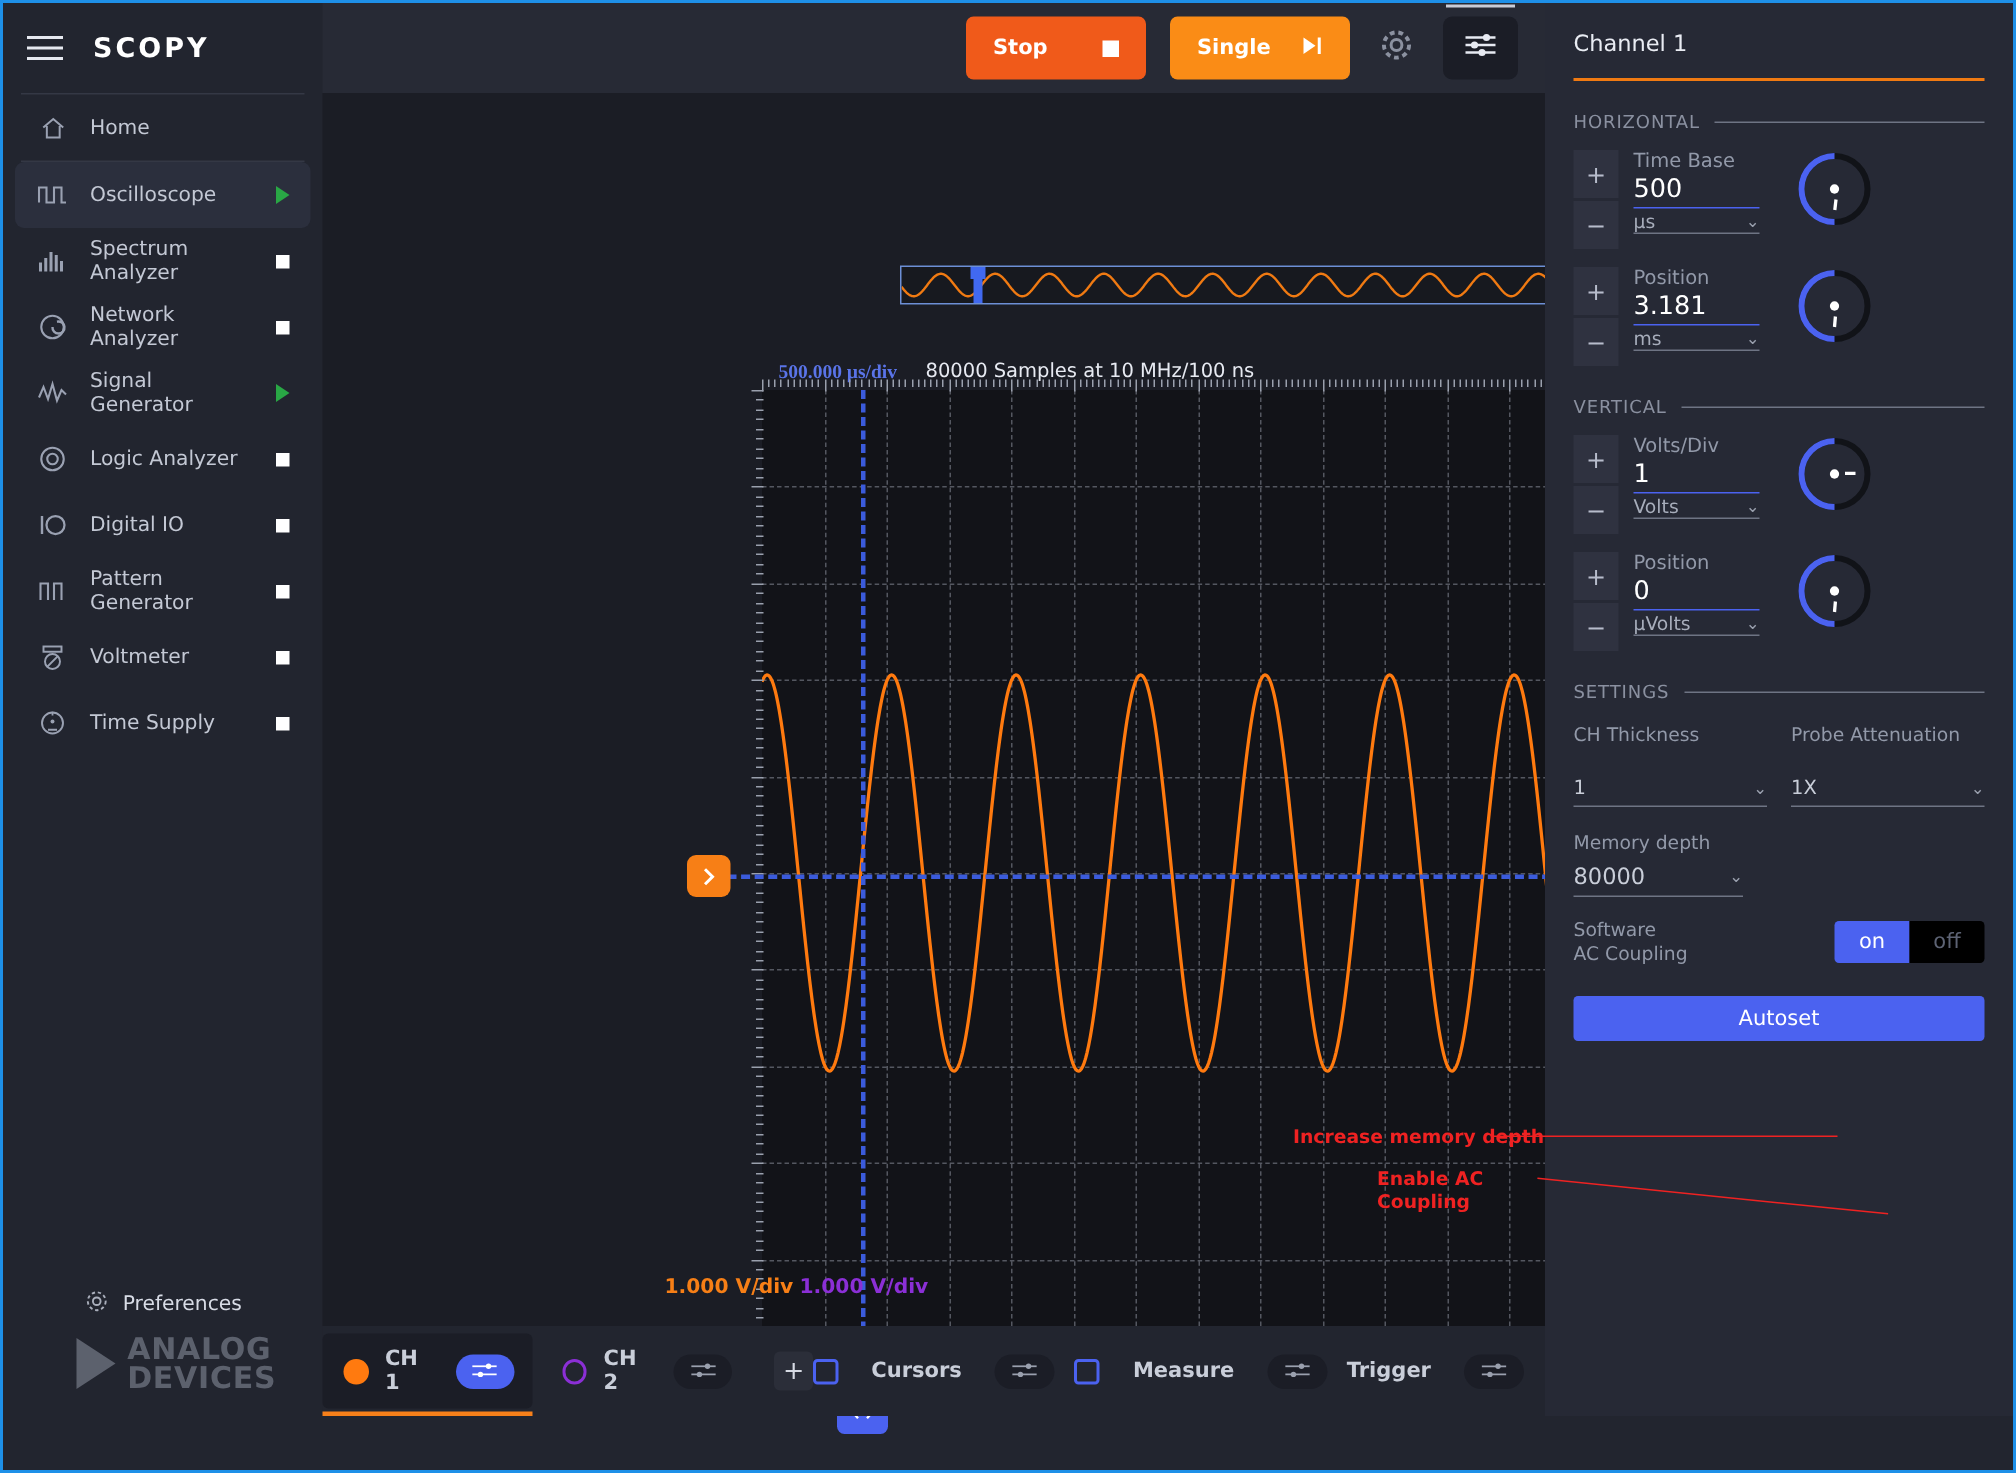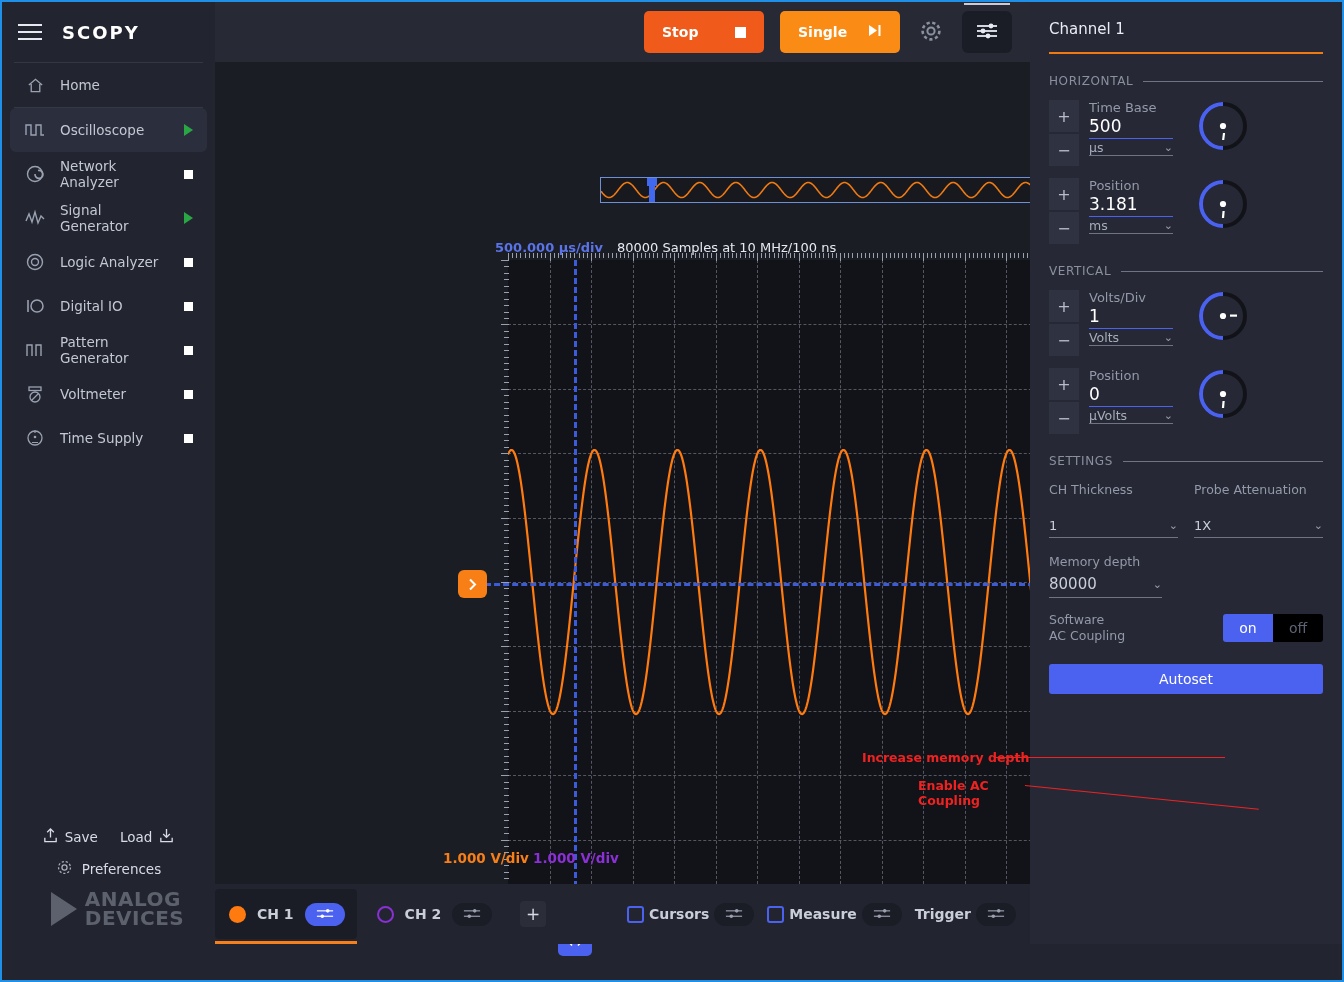--- a/index.html
+++ b/index.html
@@ -52,21 +52,21 @@
   #singlebtn { background:#fa8c16; }
   .gear-btn { width:30px; height:30px; display:flex; align-items:center; justify-content:center; }
   .panel-btn { width:50px; height:42px; background:#1b1d26; border-radius:6px; display:flex; align-items:center; justify-content:center; position:relative; }
   .panel-btn:before { content:""; position:absolute; top:-8px; left:2px; right:2px; height:2px; background:#c9ccd6; }
 
   #plotwrap { flex:1; background:#1b1d25; position:relative; }
   #overview { position:absolute; left:385px; top:115px; width:480px; height:26px; border:1px solid #6d8fd6; background:#17191f; overflow:hidden; }
   #ovmarker { position:absolute; left:48px; top:0; width:6px; height:26px; background:#4169f0; }
   #ovmarker:after{content:"";position:absolute;left:-2px;top:0;width:10px;height:8px;background:#4169f0;}
   .plot-hdr { position:absolute; top:178px; font-size:13px; }
-  #hdr-div { left:280px; color:#5a74e8; font-weight:bold; }
+  #hdr-div { left:304px; color:#5a74e8; font-weight:bold;font-family:Liberation Serif, serif; }
   #hdr-samples { left:402px; color:#e7eaf2; }
   #hdr-trig { left:898px; color:#e7eaf2; }
 
   #grid { position:absolute; left:293px; top:198px; width:664px; height:644px; background:#121318; }
   .gl-v { position:absolute; top:0; bottom:0; width:0; border-left:1px dashed #6a6e79; opacity:.75;}
   .gl-h { position:absolute; left:0; right:0; height:0; border-top:1px dashed #6a6e79; opacity:.75;}
   #wave { position:absolute; left:293px; top:198px; width:664px; height:644px; pointer-events:none; }
   
   #ruler-top { position:absolute; left:293px; top:191px; width:664px; height:8px; }
   #ruler-bot { position:absolute; left:293px; top:842px; width:664px; height:8px; }
@@ -98,21 +98,21 @@
   .chtab.active { background:#1b1d26; position:relative; }
   .chtab.active:after { content:""; position:absolute; left:0; right:0; bottom:-5px; height:3px; background:#f7801a; }
   .dot { width:17px; height:17px; border-radius:50%; }
   .chname { font-weight:bold; font-size:14px; color:#c9ced9; }
   .pillbtn { width:40px; height:23px; border-radius:12px; background:#1b1d26; display:flex; align-items:center; justify-content:center; }
   .pillbtn.on { background:#4b62f0; }
   #addch { width:26px; height:26px; background:#2b2e39; border-radius:4px; display:flex; align-items:center; justify-content:center;
       color:#d6dae3; font-size:17px; margin-left:10px; }
   #rightbottom { margin-left:auto; display:flex; align-items:center; gap:13px; }
   .cbx { width:17px; height:17px; border:2px solid #4b62f0; border-radius:3px; background:transparent; }
-  .rb-group { display:flex; align-items:center; gap:5px; }
+  .rb-group { display:flex; align-items:center; gap:22px; }
   .rb-label { font-weight:bold; font-size:14px; color:#c9ced9; }
 
   
   #rpanel { width:312px; flex:0 0 312px; background:#262935; padding:0 19px; position:relative; }
   #ch-title { font-size:15px; color:#e9ecf3; padding-top:18px; }
   #ch-underline { height:2px; background:#f07a12; margin-top:14px; }
   .sect { display:flex; align-items:center; gap:10px; margin-top:20px; color:#8a90a0; font-size:12px; letter-spacing:.6px; }
   .sect .ln { flex:1; height:1px; background:#6e7484; }
   .ctlrow { display:flex; align-items:flex-start; gap:10px; margin-top:12px; }
   .pmbox { width:30px; display:flex; flex-direction:column; gap:2px; }
@@ -169,20 +169,35 @@
       <div class="nav-item active">
         <span class="ico">
           <svg width="20" height="18" viewBox="0 0 20 18">
               <path d="M1 14 V4 H6 V14 H11 V4 H16 V14 H19" stroke="#9aa1b2" stroke-width="1.4" fill="none"></path>
             </svg>
         </span>
         <span class="lbl">Oscilloscope</span>
         <span class="st-play"></span>
       </div>
 
+      <div class="nav-item">
+        <span class="ico">
+          <svg width="20" height="18" viewBox="0 0 20 18">
+              <g fill="#9aa1b2">
+                <rect x="1" y="10" width="2" height="6"></rect>
+                <rect x="4.5" y="7" width="2" height="9"></rect>
+                <rect x="8" y="3" width="2" height="13"></rect>
+                <rect x="11.5" y="5" width="2" height="11"></rect>
+                <rect x="15" y="9" width="2" height="7"></rect>
+              </g>
+            </svg>
+        </span>
+        <span class="lbl">Spectrum Analyzer</span>
+        <span class="st-sq"></span>
+      </div>
 
       <div class="nav-item">
         <span class="ico">
           <svg width="20" height="20" viewBox="0 0 20 20">
               <circle cx="10" cy="10" r="7.5" stroke="#9aa1b2" stroke-width="1.4" fill="none"></circle>
               <path d="M10 10 A4 4 0 1 0 13 6.5" stroke="#9aa1b2" stroke-width="1.6" fill="none"></path>
             </svg>
         </span>
         <span class="lbl">Network Analyzer</span>
         <span class="st-sq"></span>
@@ -248,38 +263,20 @@
               <circle cx="10" cy="10" r="7" stroke="#9aa1b2" stroke-width="1.3" fill="none"></circle>
               <circle cx="10" cy="9" r="1.3" fill="#9aa1b2"></circle>
               <path d="M10 2.5 V5 M7 14.5 H13" stroke="#9aa1b2" stroke-width="1.2"></path>
             </svg>
         </span>
         <span class="lbl">Time Supply</span>
         <span class="st-sq"></span>
       </div>
 
       <div id="navbottom">
-        <div id="saveload">
-          <div class="slitem">
-            <span>
-              <svg width="17" height="17" viewBox="0 0 18 18">
-                  <path d="M9 2 V11 M5.5 5.5 L9 2 L12.5 5.5 M3 11.5 V15.5 H15 V11.5" stroke="#d8dce6" stroke-width="1.4" fill="none"></path>
-                </svg>
-            </span>
-            <span>Save</span>
-          </div>
-          <div class="slitem">
-            <span>Load</span>
-            <span>
-              <svg width="17" height="17" viewBox="0 0 18 18">
-                  <path d="M9 2 V11 M5.5 7.5 L9 11 L12.5 7.5 M3 11.5 V15.5 H15 V11.5" stroke="#d8dce6" stroke-width="1.4" fill="none"></path>
-                </svg>
-            </span>
-          </div>
-        </div>
         <div id="prefs">
           <span>
             <svg width="17" height="17" viewBox="0 0 20 20">
                 <circle cx="10" cy="10" r="3" stroke="#a9aebb" stroke-width="1.5" fill="none"></circle>
                 <circle cx="10" cy="10" r="7" stroke="#a9aebb" stroke-width="1.5" fill="none" stroke-dasharray="2.6 2.2"></circle>
               </svg>
           </span>
           <span>Preferences</span>
         </div>
         <div id="adlogo">

